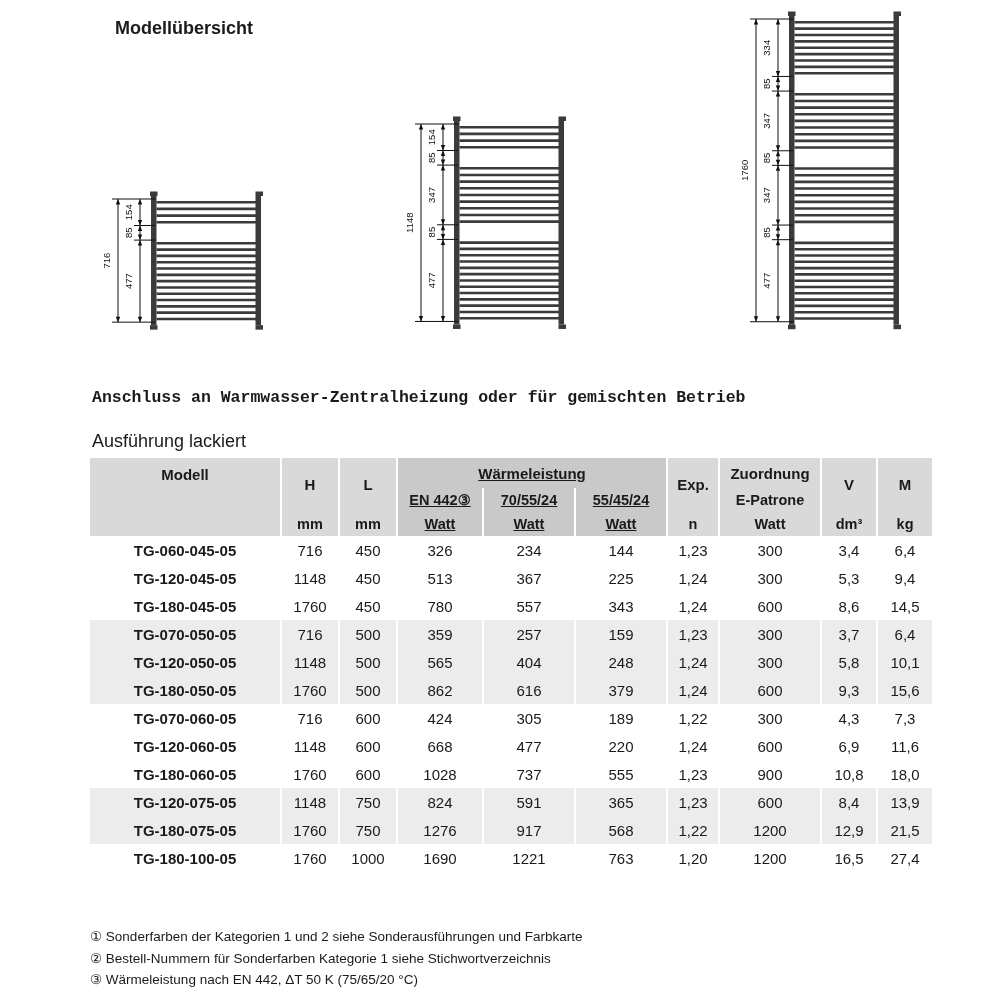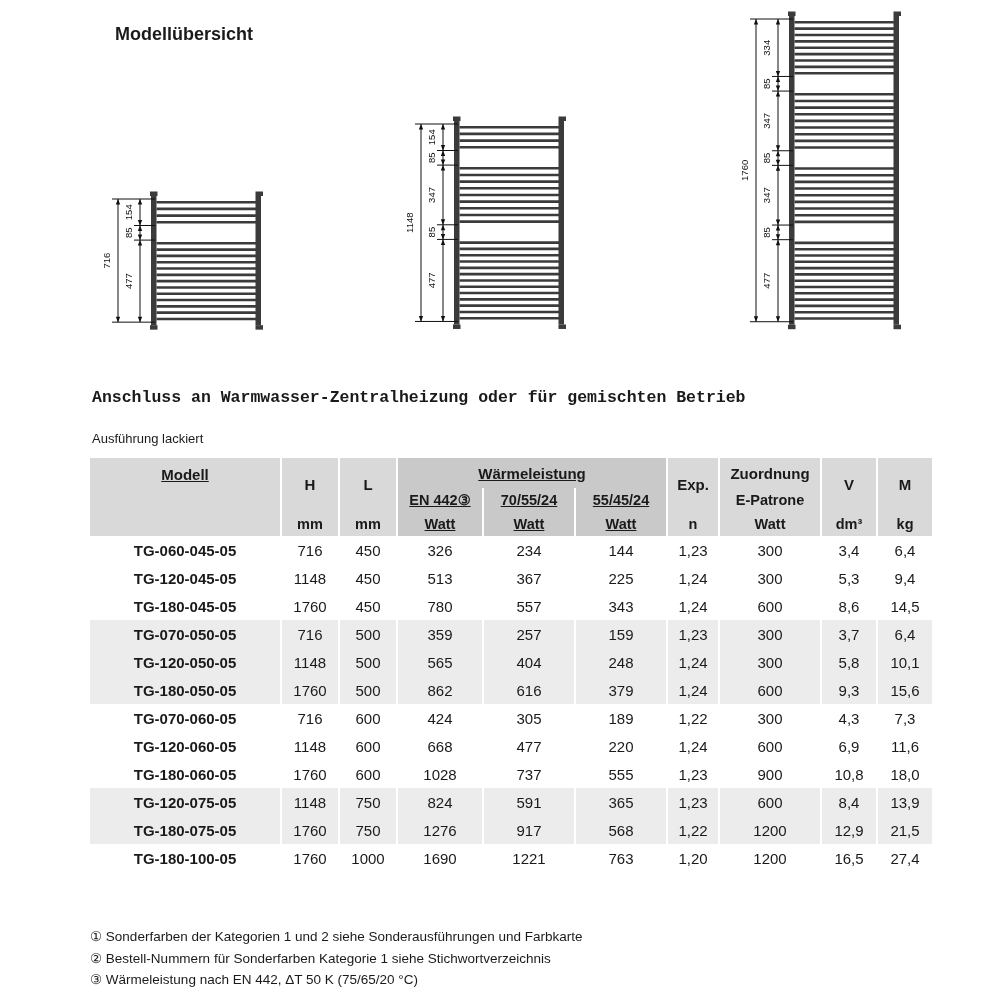--- a/index.html
+++ b/index.html
@@ -1,34 +1,34 @@
 <!DOCTYPE html>
 <html><head>
 <meta charset="utf-8">
 <style>
   html,body{margin:0;padding:0;background:#ffffff;}
   body{font-family:"Liberation Sans",sans-serif;color:#1a1a1a;}
   .page{position:relative;width:1000px;height:1000px;background:#fff;overflow:hidden;}
-  .title{position:absolute;left:115px;top:24px;font-size:18px;font-weight:bold;}
+  .title{position:absolute;left:115px;top:18px;font-size:18px;font-weight:bold;}
   .fig{position:absolute;}
   .fig-0{left:95px;top:185px;}
   .fig-1{left:398px;top:110px;}
   .fig-2{left:733px;top:5px;}
   svg text{font-family:"Liberation Sans",sans-serif;}
   .section-heading{position:absolute;left:92px;top:388px;font-size:16.5px;font-weight:bold;font-family:Liberation Mono, monospace;}
-  .subheading{position:absolute;left:92px;top:431px;font-size:13px;}
+  .subheading{position:absolute;left:92px;top:431px;font-size:18px;}
   .tablewrap{position:absolute;left:88px;top:458px;width:824px;}
   table{border-collapse:separate;border-spacing:2px 0;width:824px;table-layout:fixed;}
   th,td{padding:0;text-align:center;overflow:hidden;white-space:nowrap;}
   thead th{background:#d9d9d9;font-weight:bold;font-size:15px;vertical-align:middle;}
   thead th.sub{background:#c9c9c9;text-decoration:underline;}
   thead tr.h1 th{height:30px;}
   thead tr.h2 th{height:23px;font-size:14.5px;}
   thead tr.h3 th{height:25px;font-size:14.5px;margin-left:11px;}
-  thead th.modelhead{vertical-align:top;padding-top:8px;text-decoration:underline;}
+  thead th.modelhead{vertical-align:top;padding-top:8px;}
   tbody td{height:28px;font-size:15px;background:#ffffff;}
   tbody tr.band td{background:#ececec;}
   tbody td.model{font-weight:bold;}
   .footnotes{position:absolute;left:90px;top:926px;font-size:13.5px;line-height:1.6;}
 </style>
 </head>
 <body>
 
 <div class="page">
 

